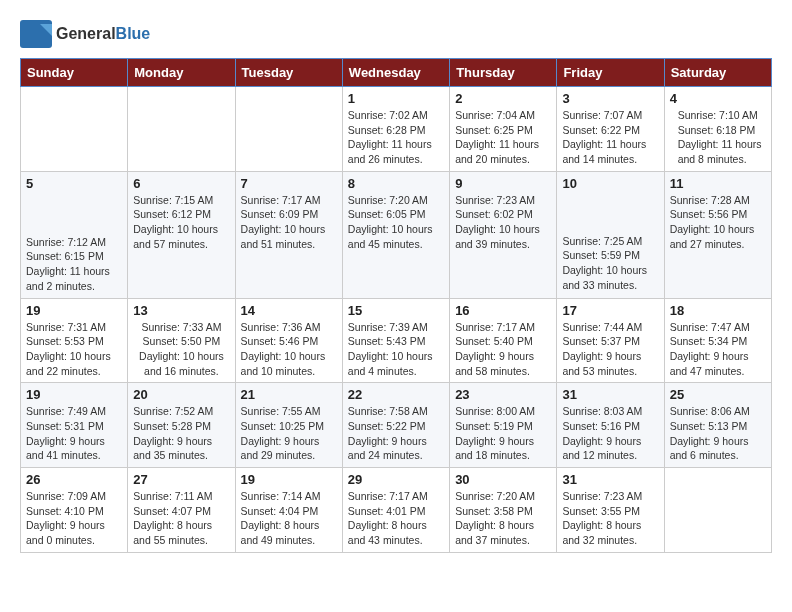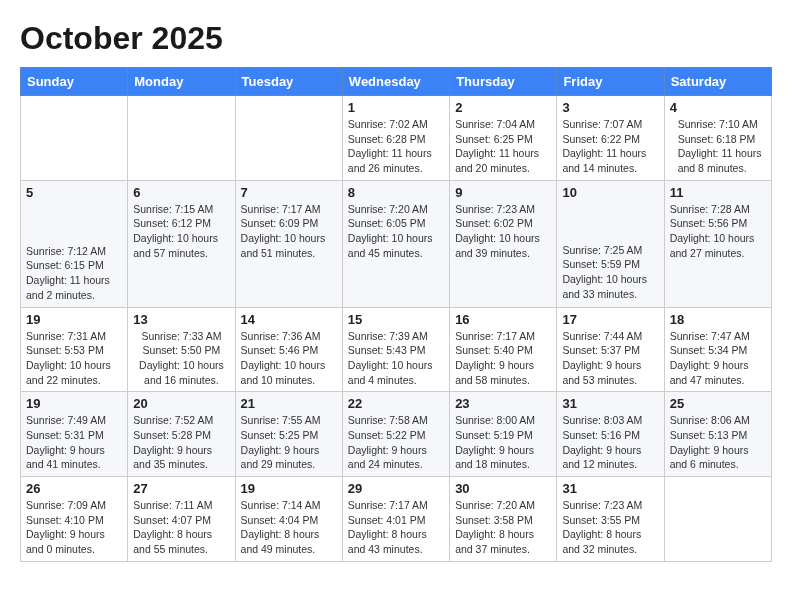--- a/index.html
+++ b/index.html
@@ -32,21 +32,21 @@
     .location-title {
       font-size: 15px;
       color: #333;
     }
     .calendar {
       width: 100%;
       border-collapse: collapse;
       border: 1px solid #ccc;
     }
     .calendar th {
-      background-color: #3b82f6;
+      background-color: #7f1d1d;
       color: white;
       text-align: left;
       padding: 6px 6px;
       font-size: 13px;
       border: 1px solid #5588cc;
     }
     .calendar td {
       border: 1px solid #ccc;
       vertical-align: top;
       padding: 4px 5px;
@@ -74,22 +74,35 @@
       color: #333;
     }
     .empty-cell {
       background: #fff !important;
     }
   </style>
 </head>
 <body>
 
 <div class="header-section">
+  <div class="logo">
+    <div style="display:flex;align-items:center;gap:4px;">
+      <svg width="32" height="28" viewBox="0 0 32 28">
+        <rect x="0" y="0" width="32" height="28" fill="#2c6fad" rx="3"></rect>
+        <polygon points="20,4 32,4 32,16" fill="#5ba3d9"></polygon>
+        <rect x="0" y="0" width="32" height="28" fill="none"></rect>
+      </svg>
+      <div>
+        <div style="font-size:16px;font-weight:bold;line-height:1.1;">
+          <span style="color:#333;">General</span><span style="color:#2c6fad;">Blue</span>
+        </div>
+      </div>
+    </div>
+  </div>
   <div class="title-section">
-    <div class="month-title">October 2025</div>
   </div>
 </div>
 
 <table class="calendar">
   <thead>
     <tr>
 
     <th>Sunday</th>
         <th>Monday</th>
         <th>Tuesday</th>
@@ -246,21 +259,21 @@
         <td>
           <span class="day-number">20</span>
           <div class="cell-content" style="white-space: pre-line;">Sunrise: 7:52 AM
 Sunset: 5:28 PM
 Daylight: 9 hours
 and 35 minutes.</div>
         </td>
         <td>
           <span class="day-number">21</span>
           <div class="cell-content" style="white-space: pre-line;">Sunrise: 7:55 AM
-Sunset: 5:25 PM
+Sunset: 10:25 PM
 Daylight: 9 hours
 and 29 minutes.</div>
         </td>
         <td>
           <span class="day-number">22</span>
           <div class="cell-content" style="white-space: pre-line;">Sunrise: 7:58 AM
 Sunset: 5:22 PM
 Daylight: 9 hours
 and 24 minutes.</div>
         </td>

